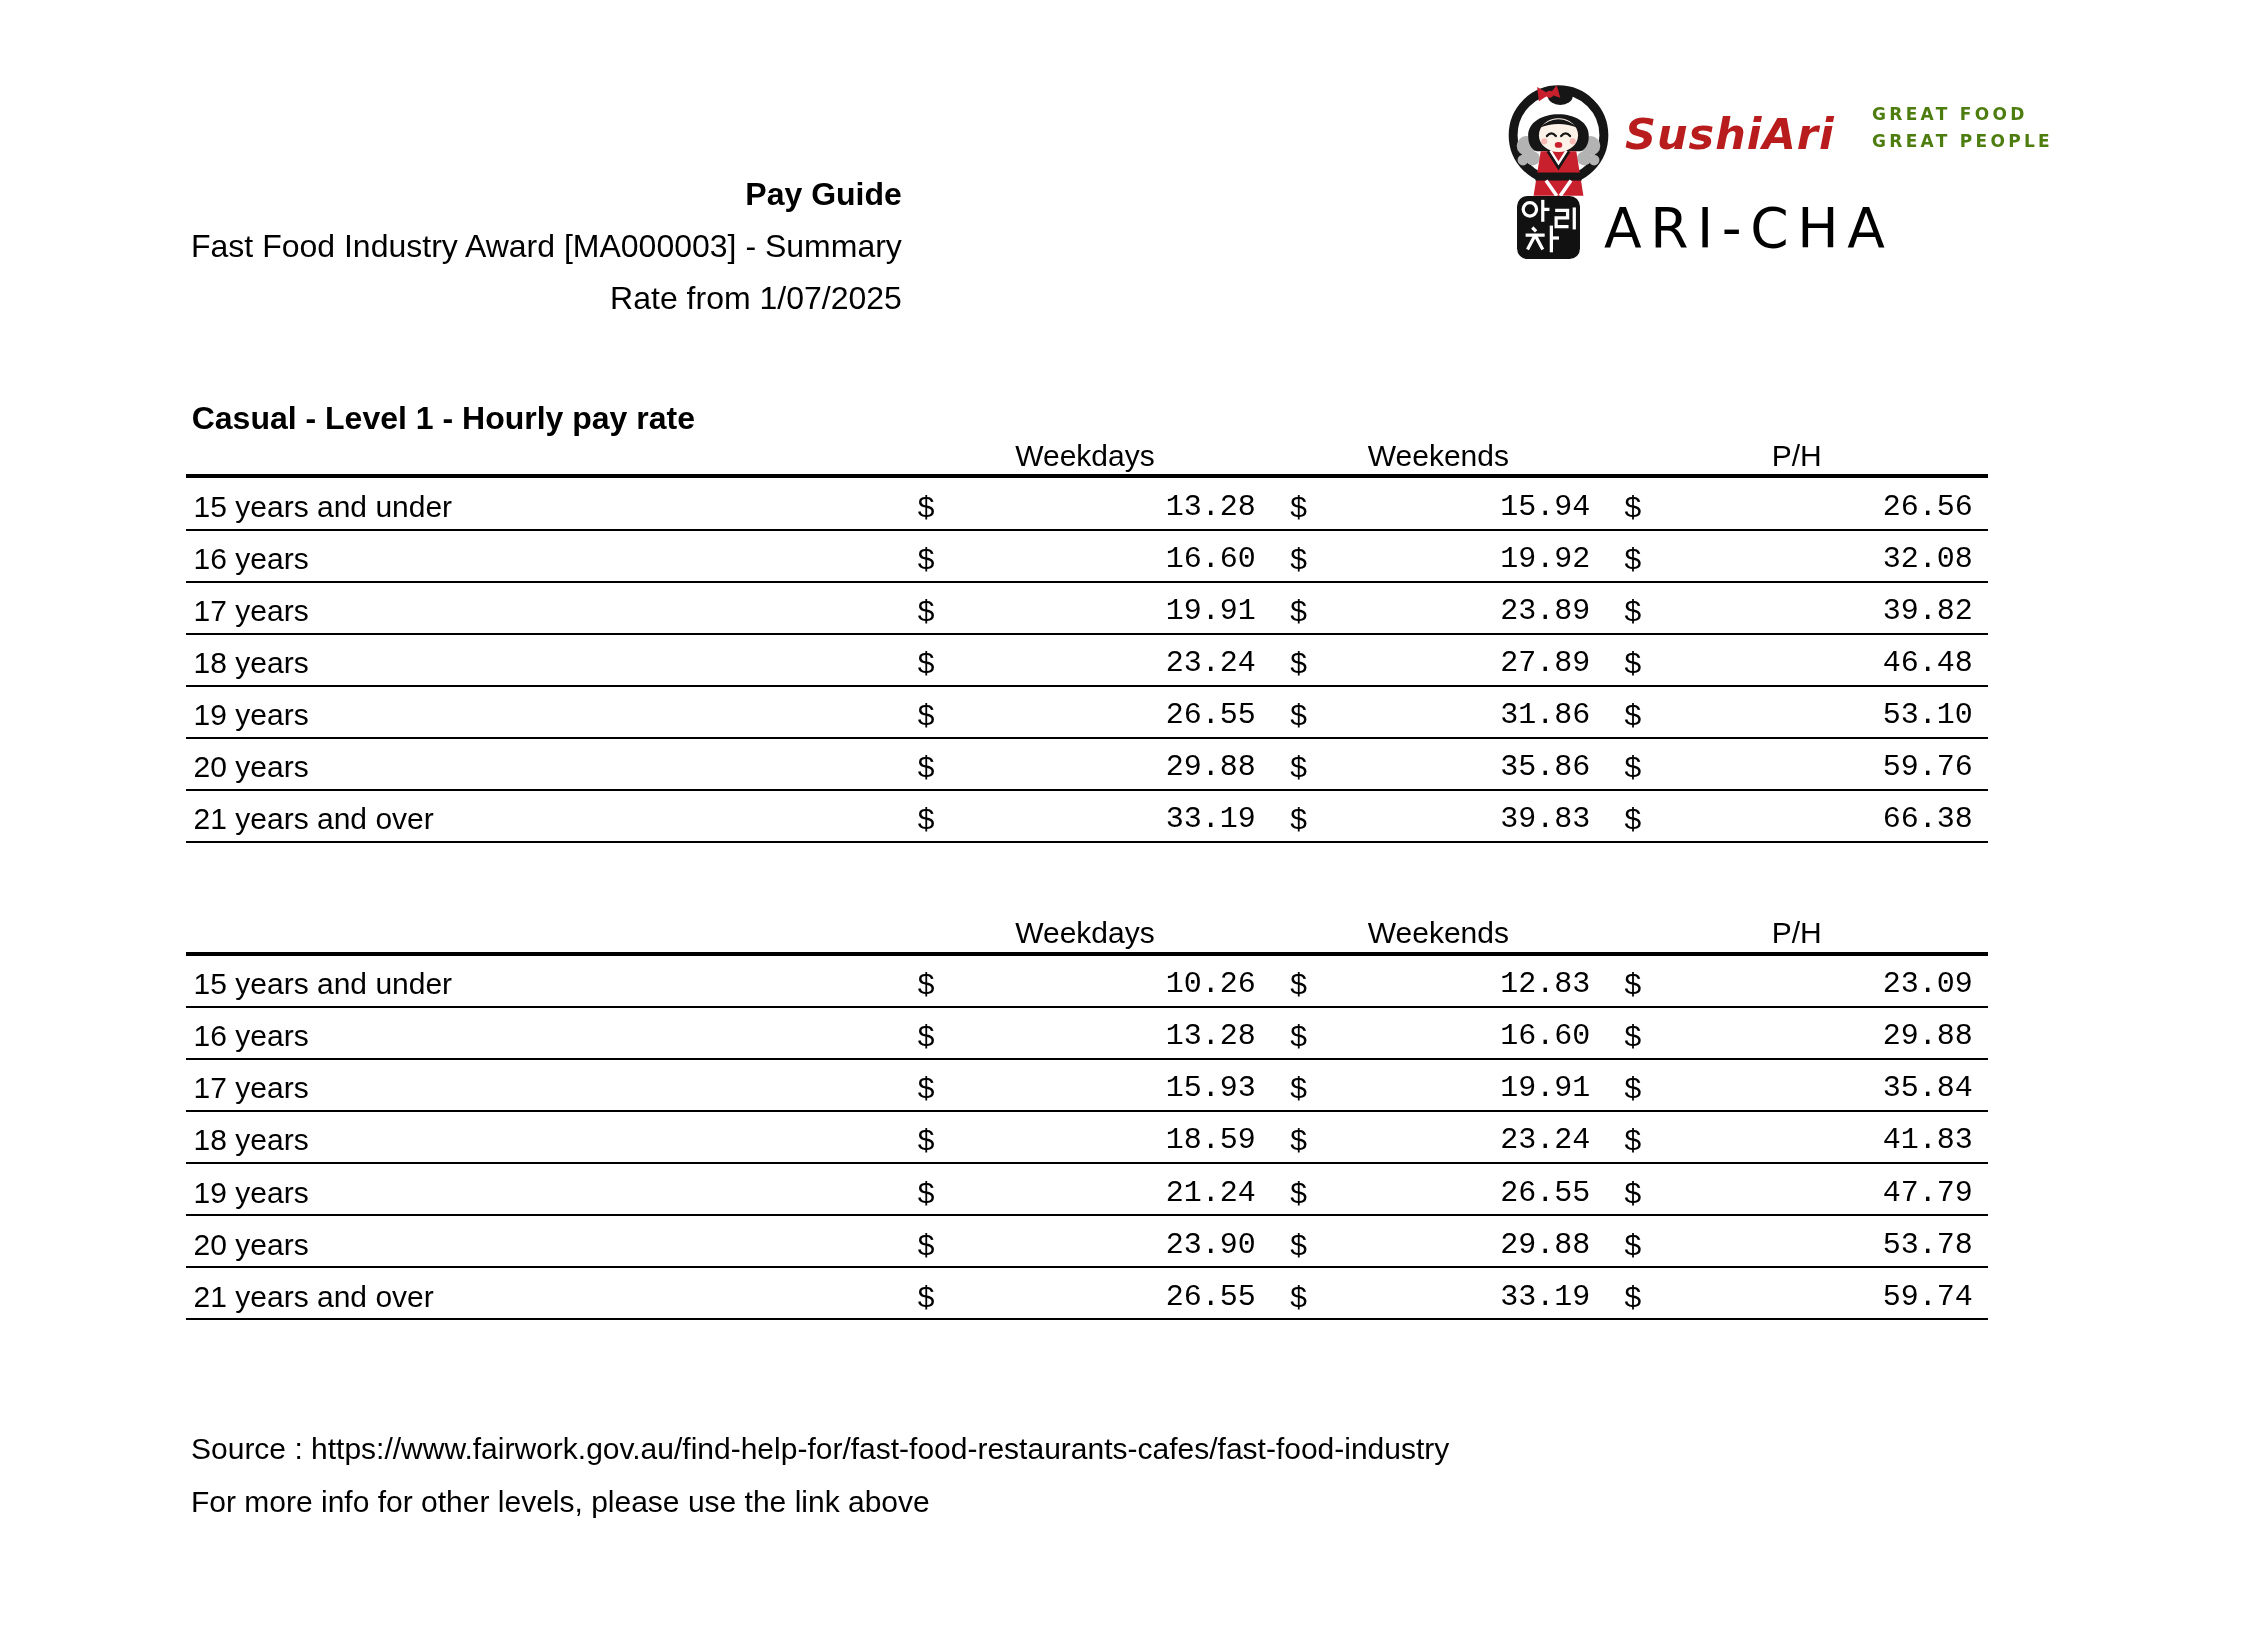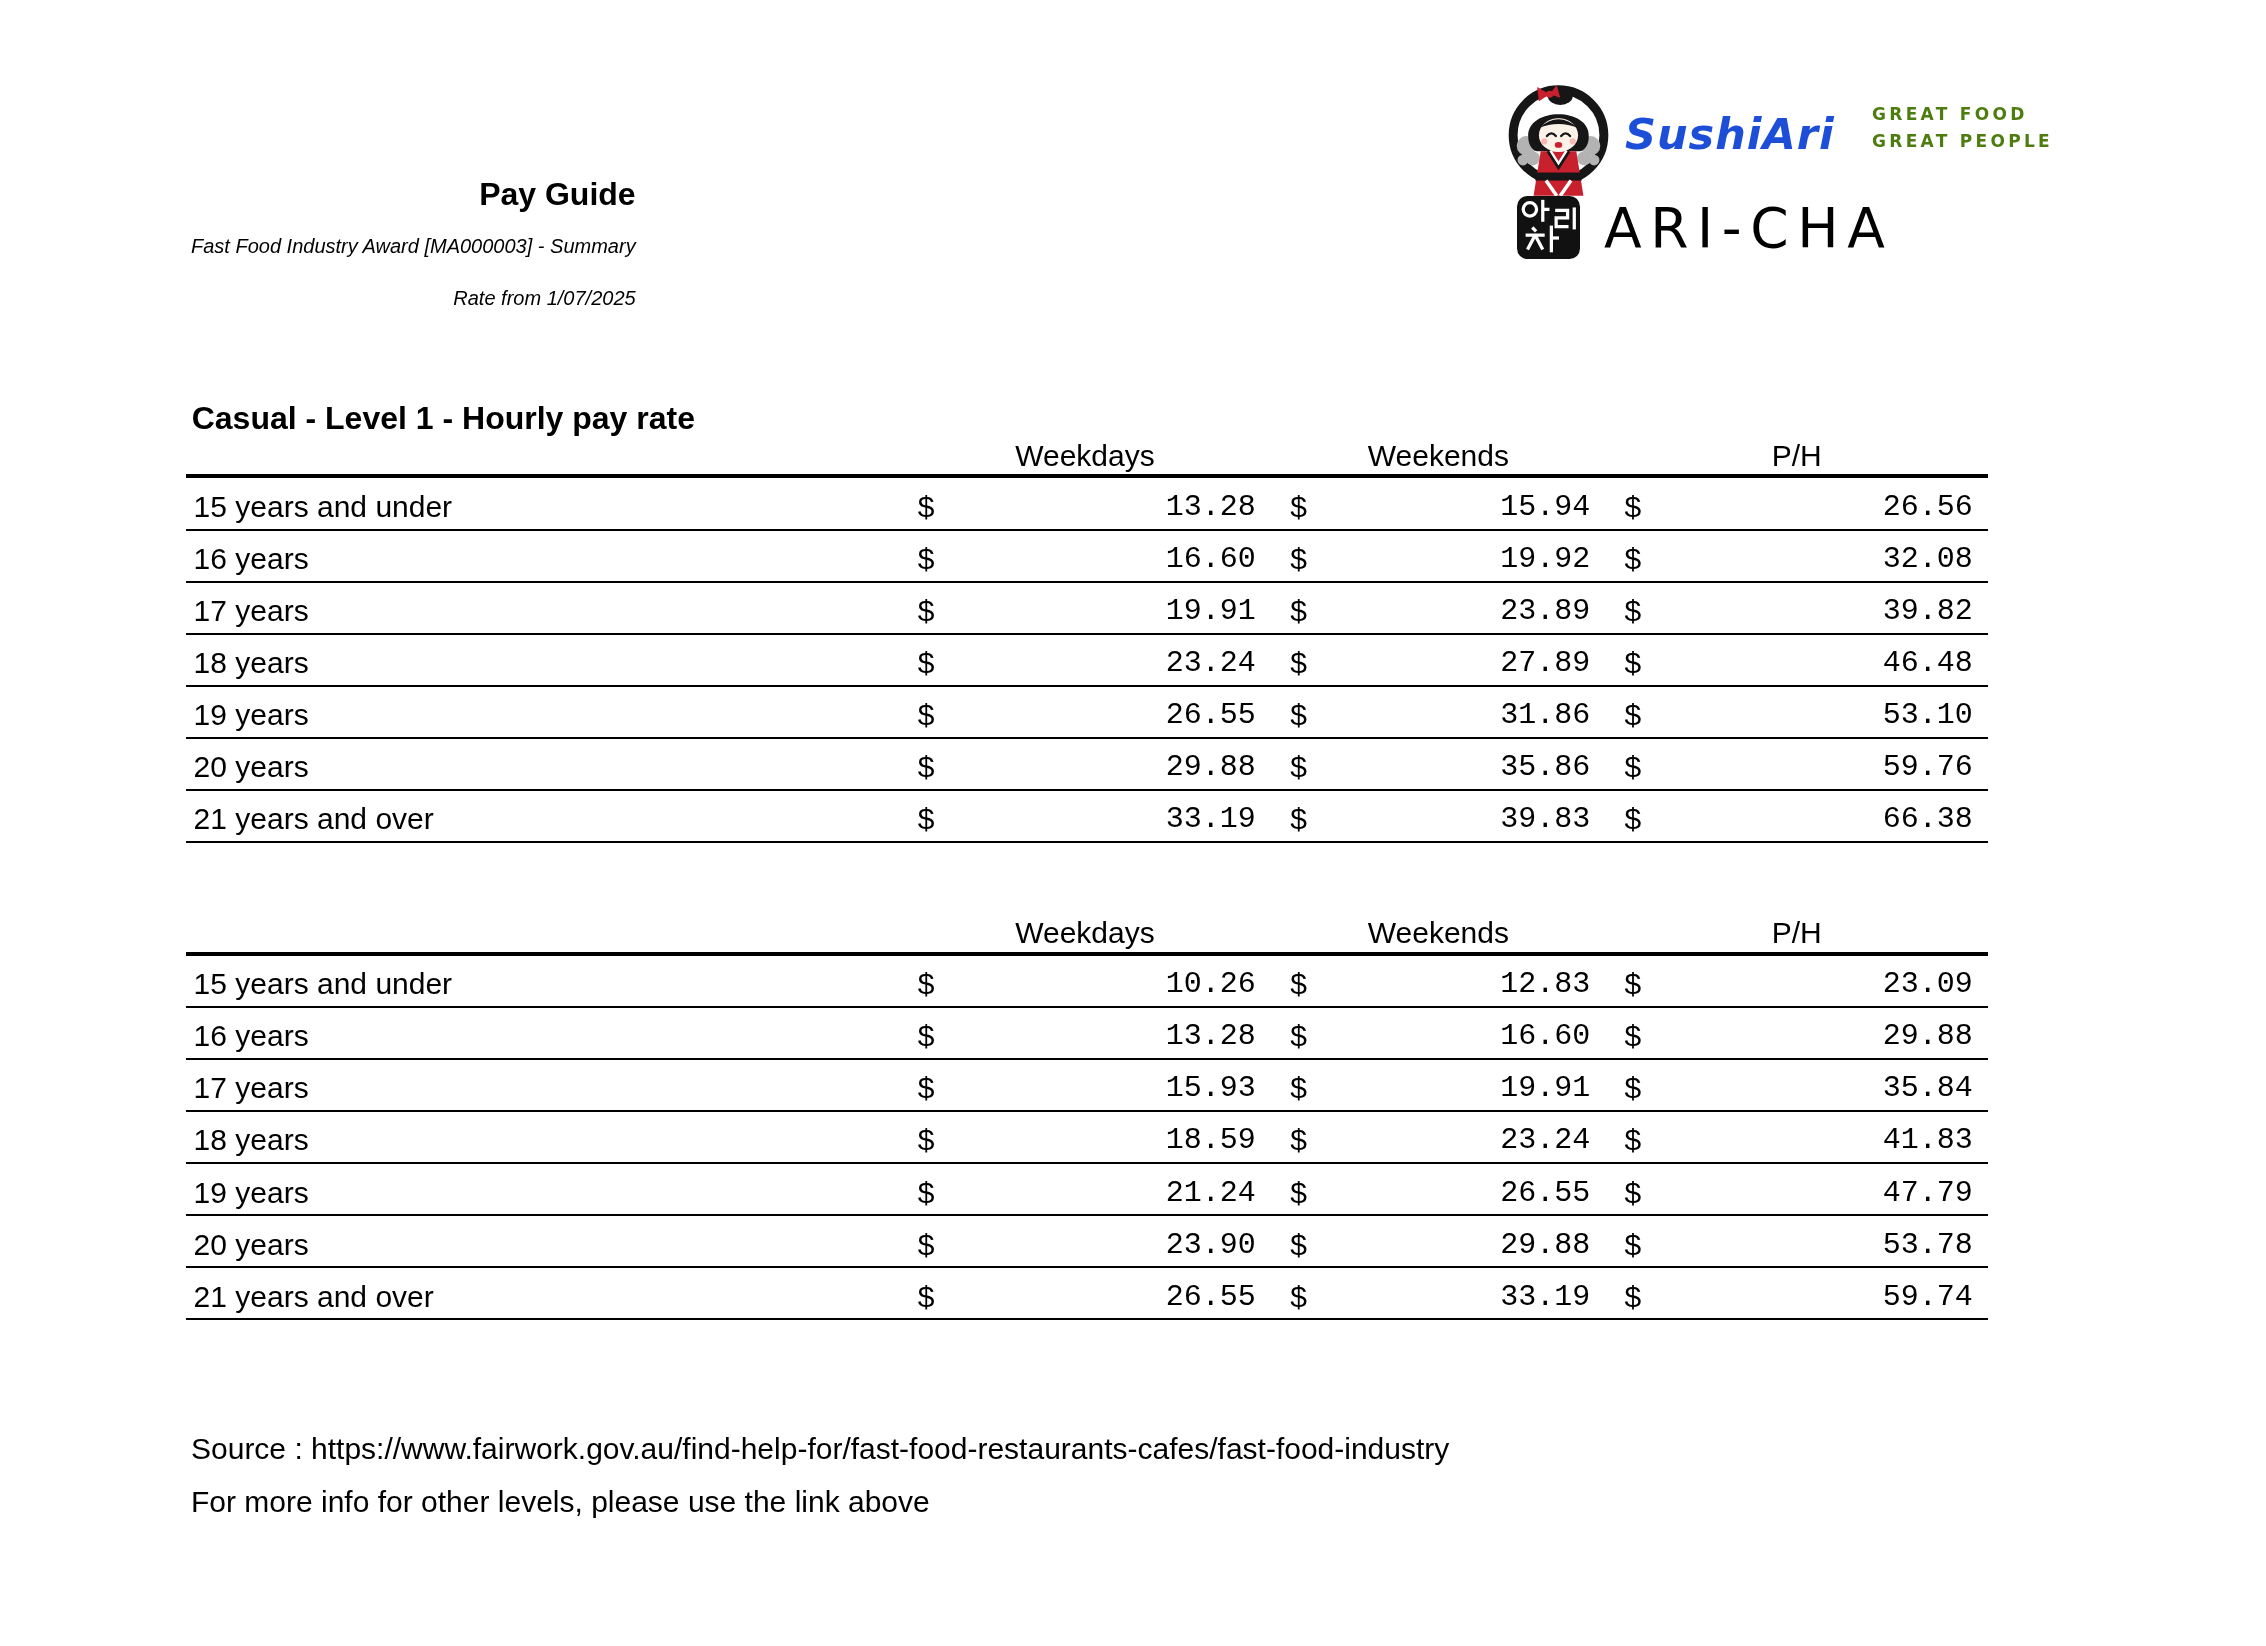--- a/index.html
+++ b/index.html
@@ -9,29 +9,29 @@
     height:1647px;
     background:#ffffff;
     font-family:"Liberation Sans", sans-serif;
     color:#000;
     overflow:hidden;
   }
 
   
   .doc-header{position:absolute;left:191px;top:168px;text-align:right;}
   .doc-title{font-size:32px;font-weight:bold;line-height:52px;}
-  .doc-subtitle,.doc-rateline{font-size:20px;line-height:52px;font-style:italic;}
+  .doc-subtitle,.doc-rateline{font-size:32px;line-height:52px;}
 
   
   .doll{position:absolute;left:1505px;top:80px;width:107px;height:121px;}
   .sushi-word{
     position:absolute;left:1625px;top:109px;
     font-family:"DejaVu Sans", sans-serif;
     font-size:43px;font-weight:800;font-style:italic;
-    letter-spacing:1px;color:#1d4ed8;
+    letter-spacing:1px;color:#b91c1c;
   }
   .tagline{
     position:absolute;left:1872px;top:101px;
     font-family:"DejaVu Sans", sans-serif;
     font-size:17px;font-weight:700;letter-spacing:3.3px;
     line-height:27px;color:#4d7c0f;white-space:nowrap;
   }
   .aricha-tile{
     position:absolute;left:1517px;top:196px;width:63px;height:63px;
     background:#111;border-radius:10.5px;

